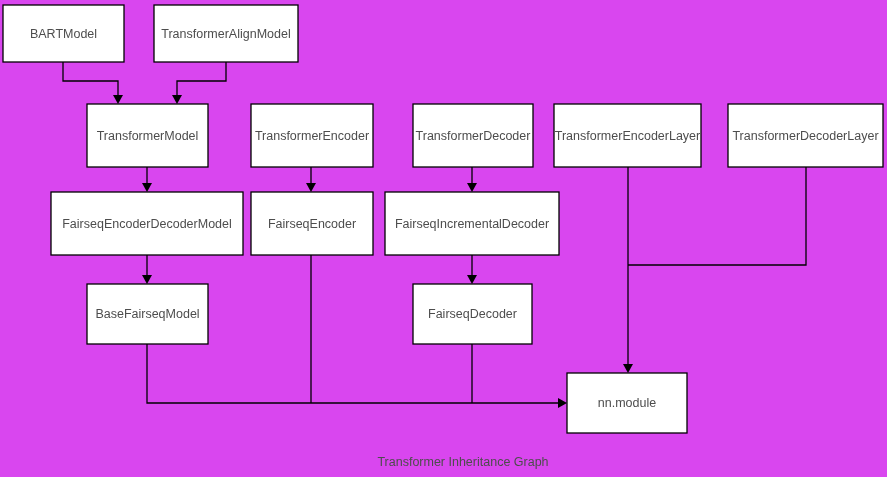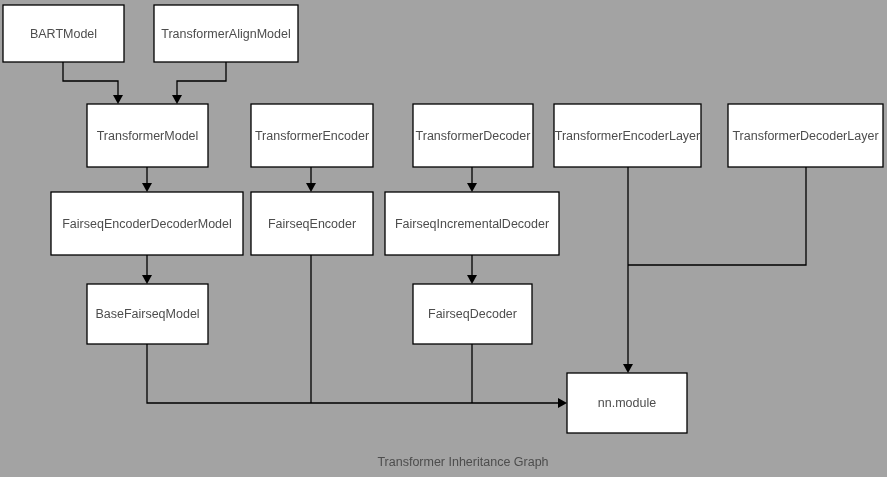--- a/index.html
+++ b/index.html
@@ -7,21 +7,21 @@
     padding: 0;
     background: #ffffff;
   }
   body {
     font-family: "Liberation Sans", sans-serif;
   }
   #diagram-root {
     position: relative;
     width: 887px;
     height: 477px;
-    background: #a3a3a3;
+    background: #d946ef;
     overflow: hidden;
   }
   svg#graph {
     display: block;
     width: 887px;
     height: 477px;
   }
   .node-rect {
     fill: #ffffff;
     stroke: #000000;

